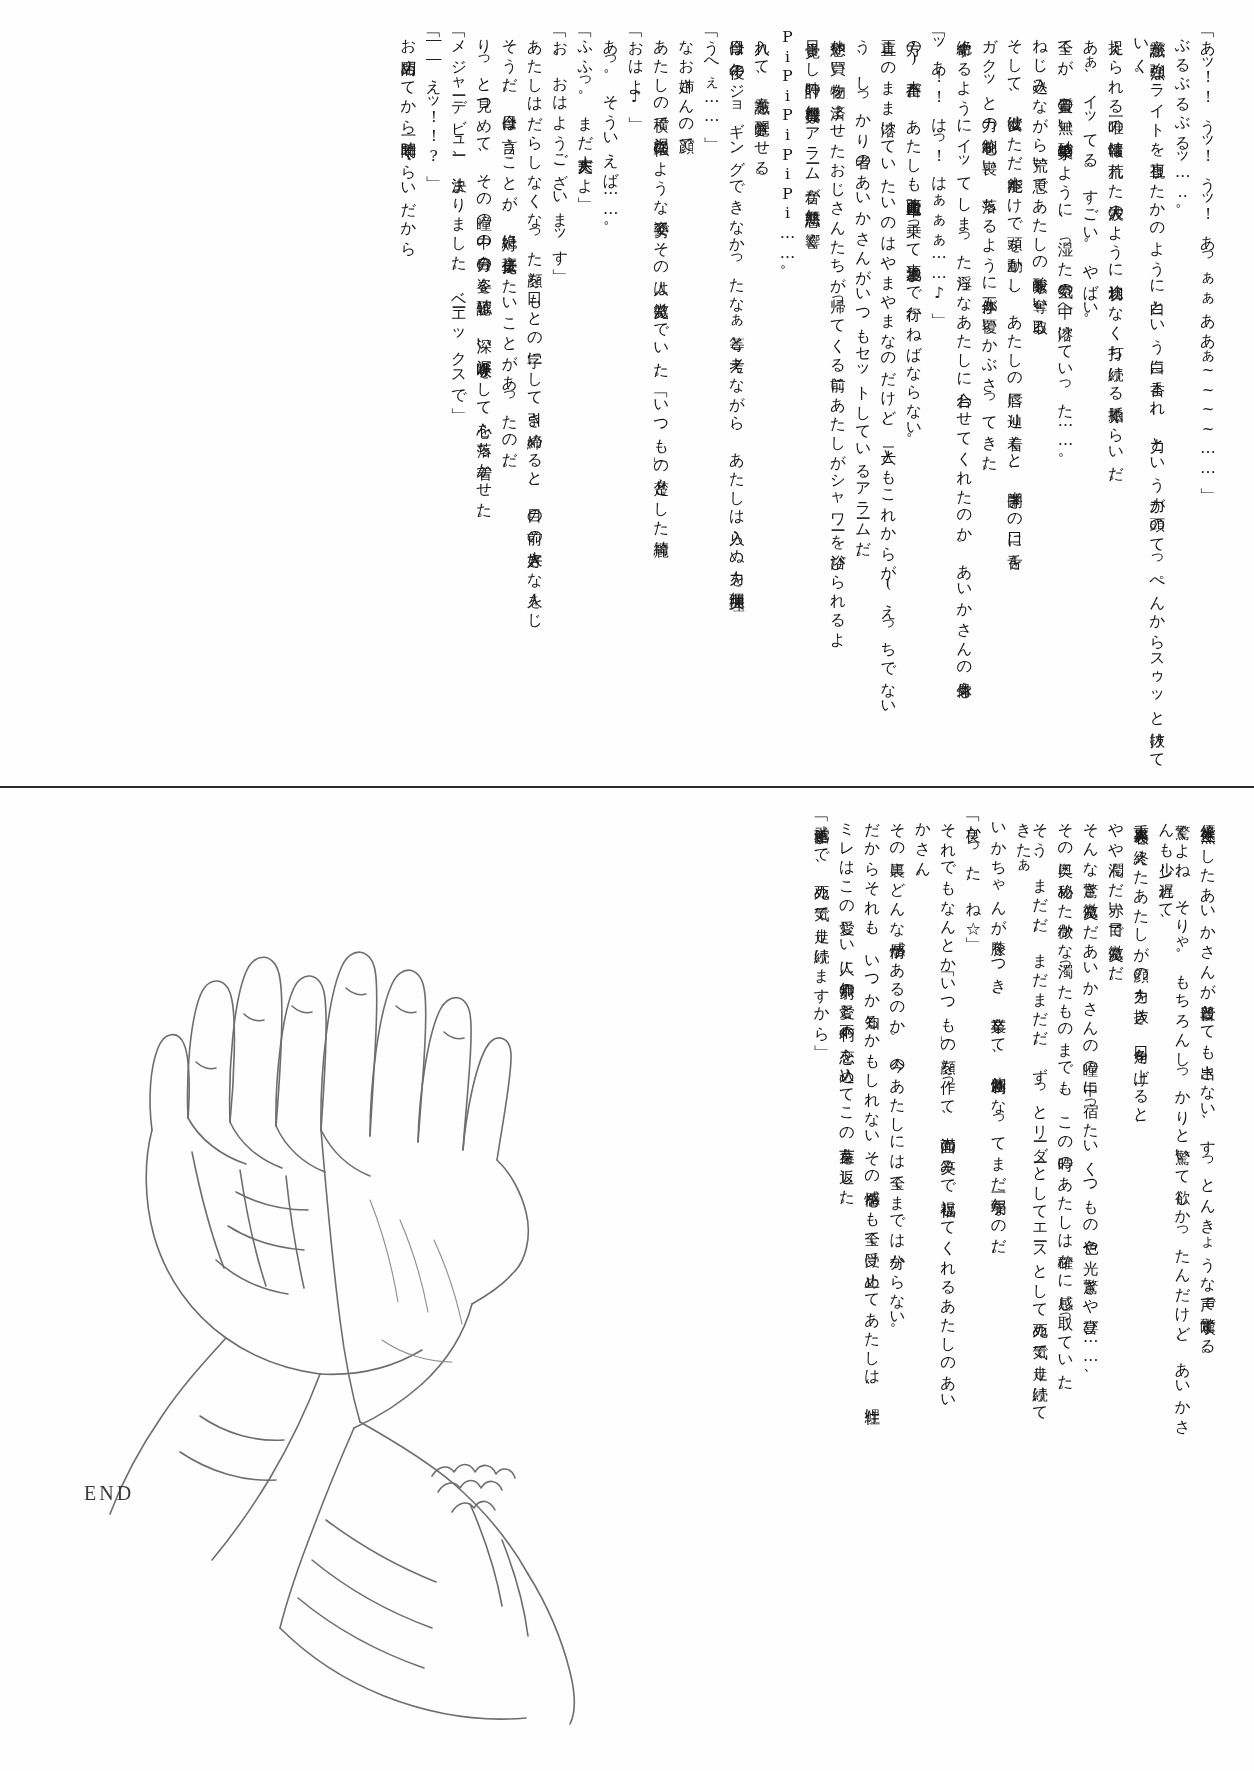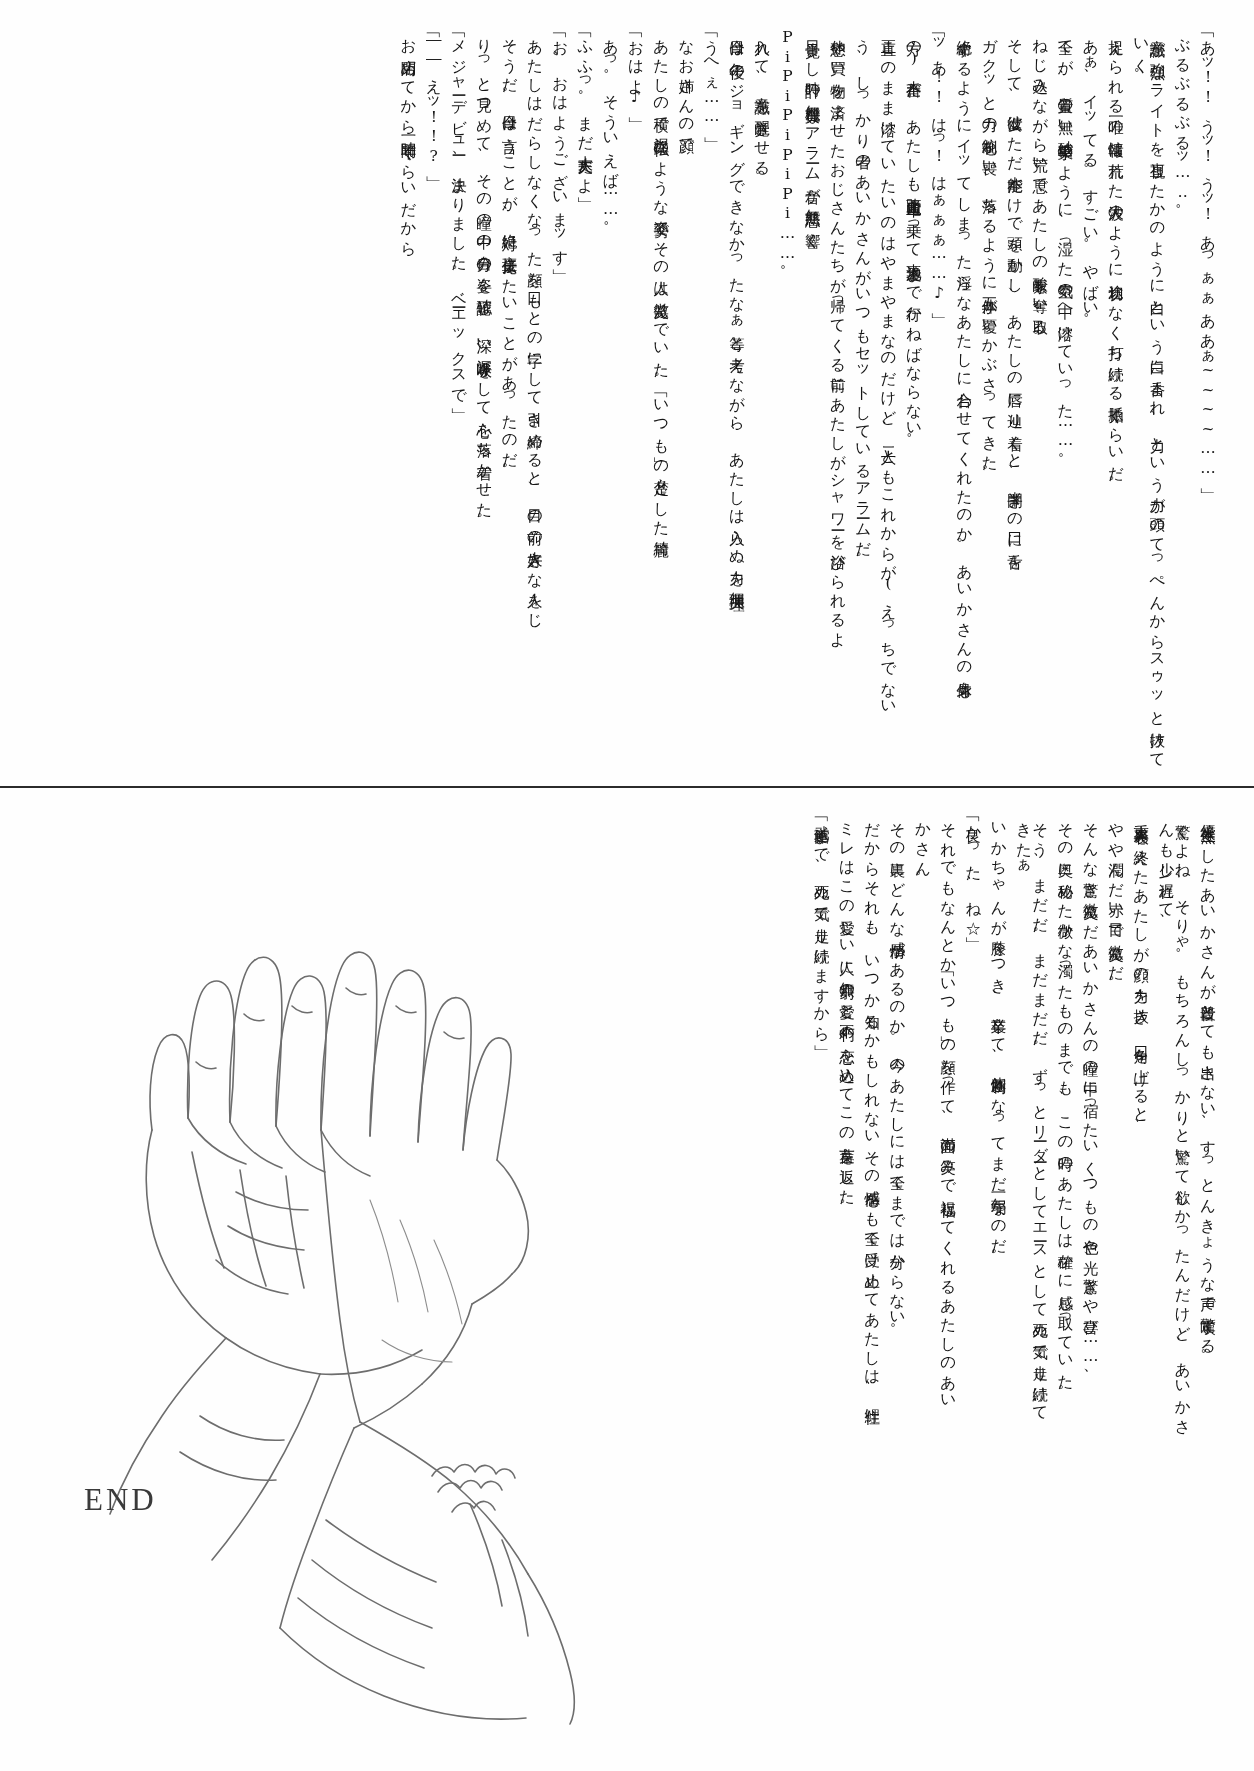--- a/index.html
+++ b/index.html
@@ -77,21 +77,21 @@
   #illustration svg {
     display: block;
     width: 100%;
     height: 100%;
   }
   #end-label {
     position: absolute;
     left: 84px;
     top: 1482px;
     font-family: "Liberation Serif", "DejaVu Serif", serif;
-    font-size: 31px;
+    font-size: 20px;
     letter-spacing: 3px;
     color: #3a3a3a;
   }
 </style>
 </head>
 <body>
 
 <div id="page">
 
   <div class="vcolumns" id="top-text">

